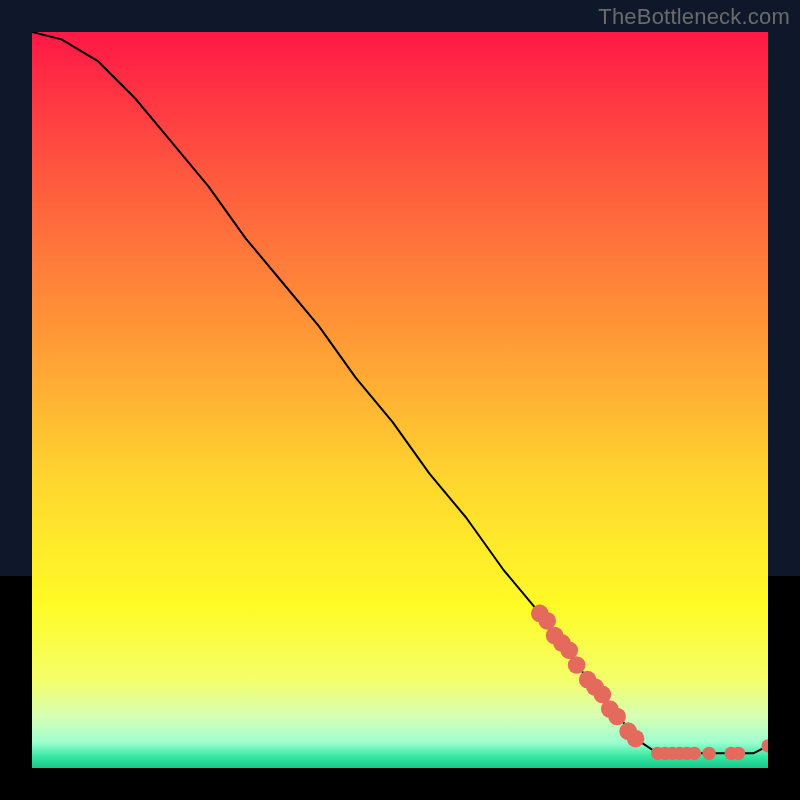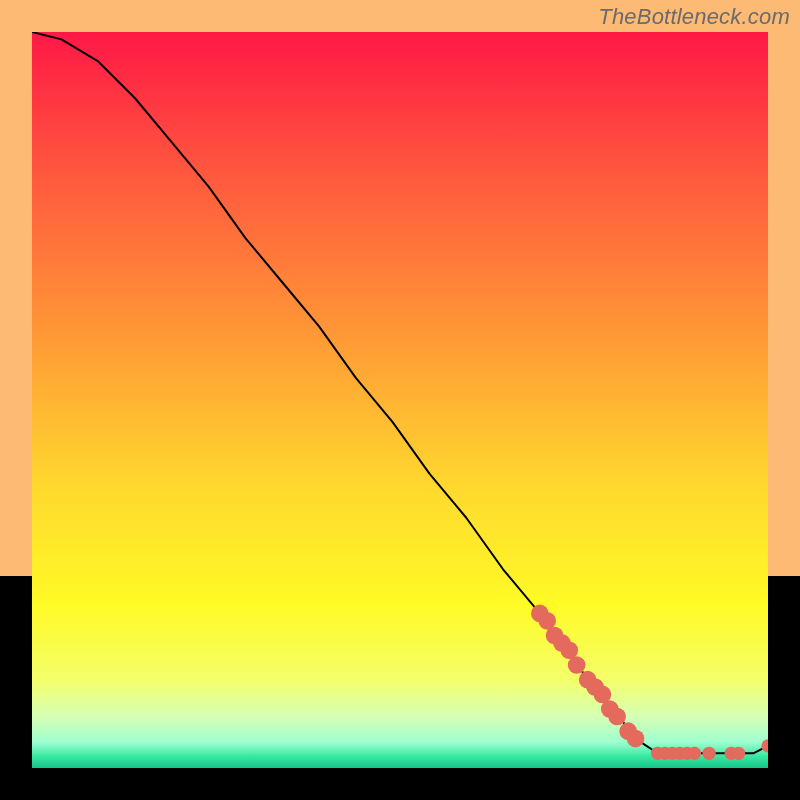--- a/index.html
+++ b/index.html
@@ -8,22 +8,21 @@
     background: #000;
     width: 800px;
     height: 800px;
     overflow: hidden;
     font-family: Arial, Helvetica, sans-serif;
   }
   .frame {
     position: relative;
     width: 800px;
     height: 576px;
-    background: #fdba74;
-    font-style: italic;
+    background: #0f172a;
   }
   .attribution {
     position: absolute;
     top: 4px;
     right: 10px;
     color: #6b6b6b;
     font-size: 22px;
     font-weight: 400;
     letter-spacing: 0.2px;
   }

